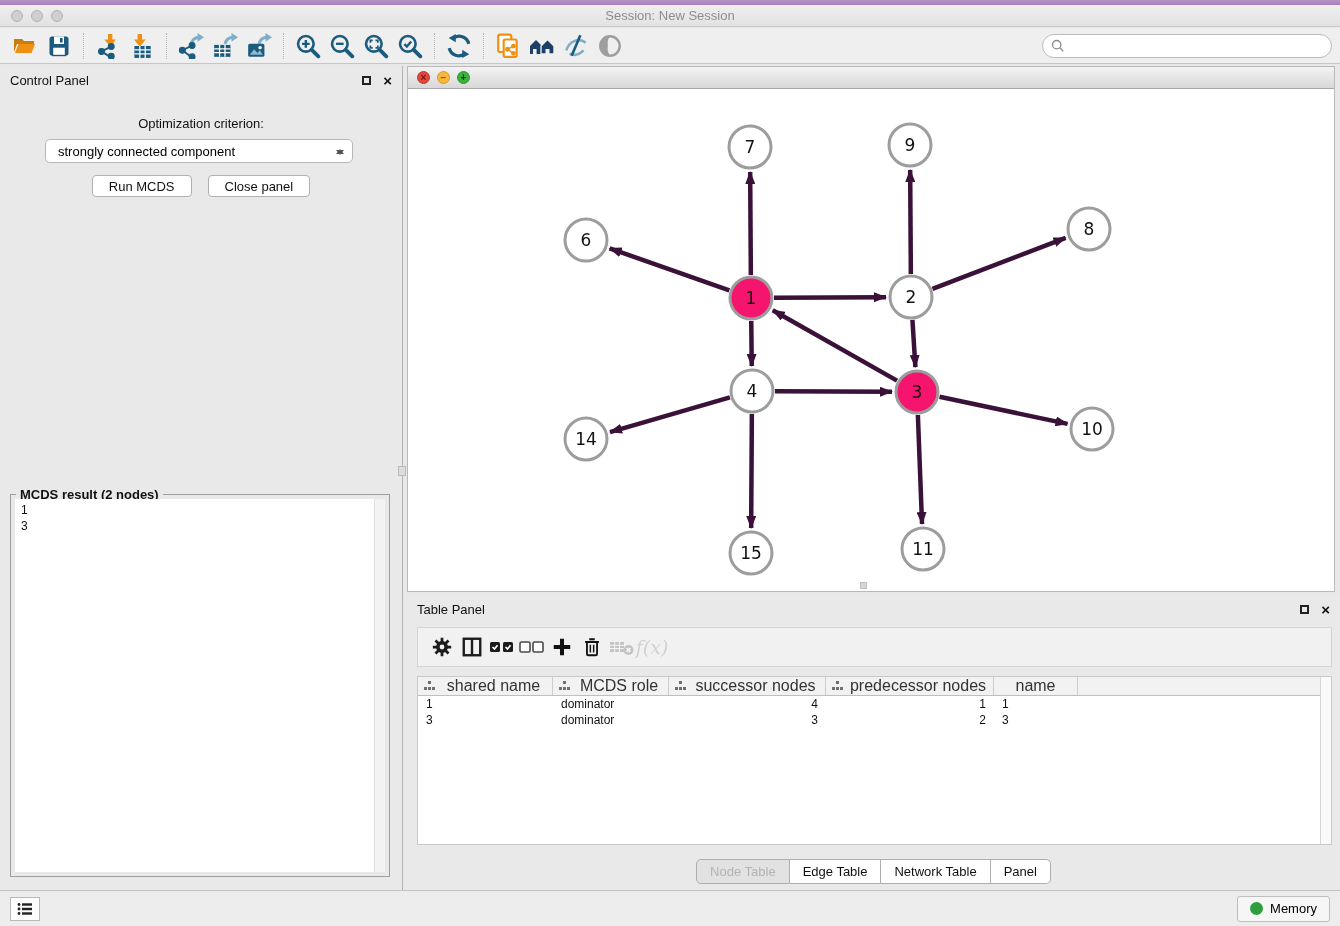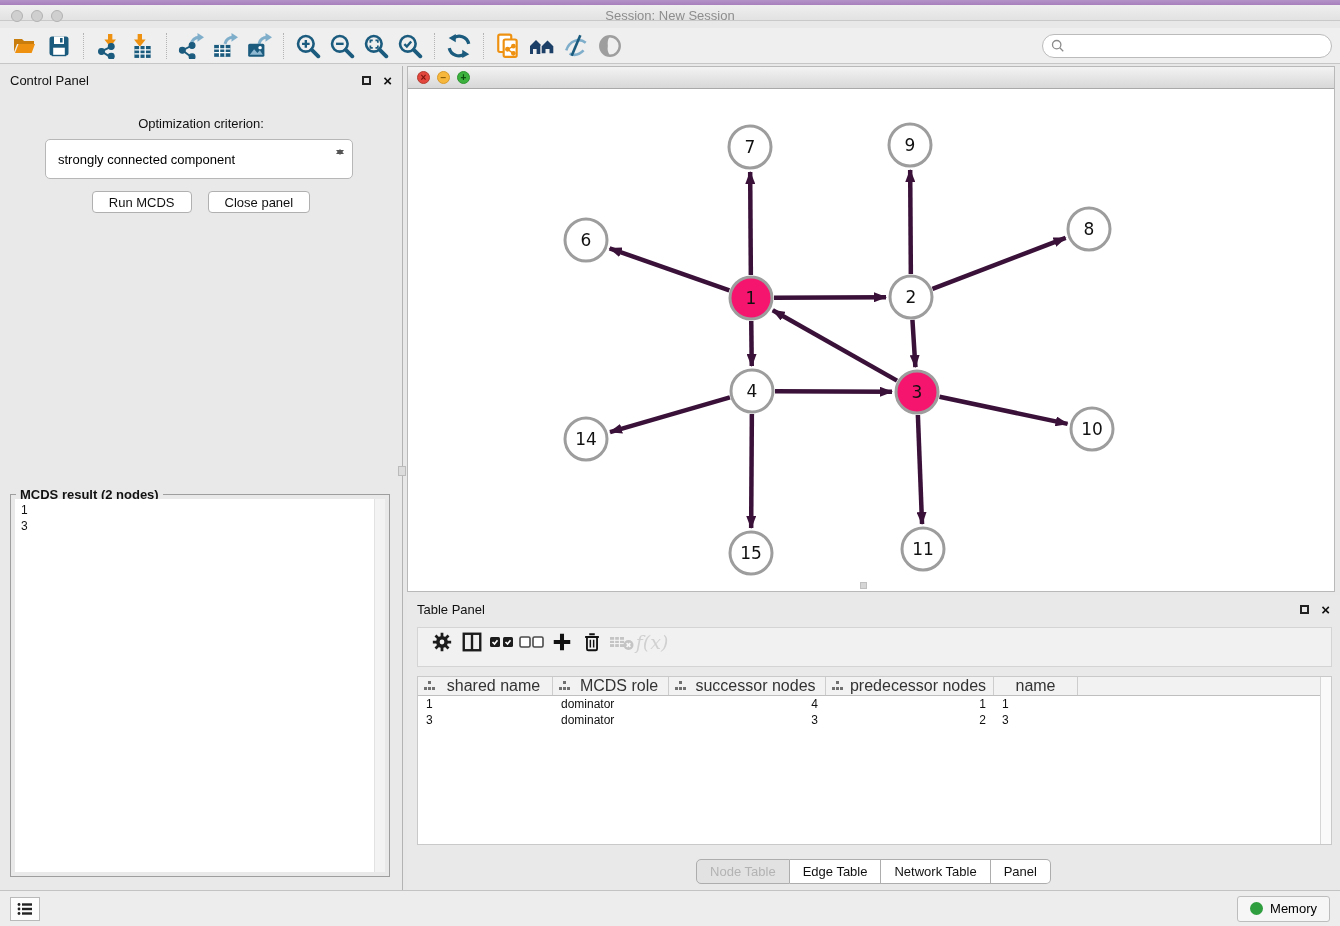--- a/index.html
+++ b/index.html
@@ -3,21 +3,21 @@
 <meta charset="utf-8">
 <style>
   * { margin:0; padding:0; box-sizing:border-box; }
   html,body { width:1340px; height:926px; overflow:hidden; }
   body { font-family:"Liberation Sans", sans-serif; background:#e8e8e8; position:relative; }
   .app { position:absolute; inset:0; }
 
   
   .menustrip { position:absolute; left:0; top:0; right:0; height:5px;
     background:linear-gradient(#b493c8,#a77fbc); }
-  .titlebar { position:absolute; left:0; top:5px; right:0; height:16px;
+  .titlebar { position:absolute; left:0; top:5px; right:0; height:22px;
     background:linear-gradient(#efefef,#e2e2e2); border-bottom:1px solid #c9c9c9;padding-left:48px; }
   .tl-dot { position:absolute; top:5px; width:12px; height:12px; border-radius:50%;
     background:#cfcfcf; border:1px solid #b2b2b2; }
   .title-text { position:absolute; left:0; right:0; top:3px; text-align:center;
     font-size:13px; color:#8d8d8d; }
 
   
   .toolbar { position:absolute; left:0; top:28px; right:0; height:36px; background:#efefef;
     border-bottom:1px solid #c6c6c6; display:flex; align-items:center; padding:0 8px; }
   .tbtn { width:34px; height:30px; display:flex; align-items:center; justify-content:center; }
@@ -34,21 +34,21 @@
   .panel-title { font-size:13px; color:#111; }
   .float-box { width:9px; height:9px; border:2px solid #222; margin-left:auto; cursor:pointer; }
   .close-x { font-size:15px; font-weight:900; color:#111; margin-left:12px; cursor:pointer; line-height:1; }
   .seg-tabs { display:flex; justify-content:center; margin-top:2px; }
   .seg-tab { background:#fff; border:1px solid #adadad; border-left:none; padding:4px 13px;
     font-size:13px; color:#111; cursor:pointer; }
   .seg-tab:first-child { border-left:1px solid #adadad; border-radius:5px 0 0 5px; }
   .seg-tab:last-child { border-radius:0 5px 5px 0; }
   .seg-tab.active { background:#e2e2e2; color:#b3b3b3; }
   .opt-label { text-align:center; font-size:13px; color:#111; margin-top:22px; }
-  .dropdown { position:relative; margin:8px 50px 0 45px; width:308px; height:40px; background:#fff;
+  .dropdown { position:relative; margin:8px 50px 0 45px; width:308px; height:24px; background:#fff;
     border:1px solid #b7b7b7; border-radius:5px; display:flex; align-items:center;
     padding:0 26px 0 12px; font-size:13px; cursor:pointer; }
   .stepper { position:absolute; right:7px; top:4px; width:10px; height:16px; }
   .stepper::before { content:""; position:absolute; left:1px; top:1px; border:4px solid transparent;
     border-bottom:5px solid #555; }
   .stepper::after { content:""; position:absolute; left:1px; bottom:1px; border:4px solid transparent;
     border-top:5px solid #555; }
   .btn-row { display:flex; justify-content:center; gap:16px; margin-top:12px;align-items:center; }
   .pbtn { background:#fff; border:1px solid #b0b0b0; border-radius:4px; height:22px;
     padding:0 16px; font-size:13px; color:#111; display:flex; align-items:center; cursor:pointer; }
@@ -76,21 +76,21 @@
   .t-red { background:#e2463d; border:1px solid #b53c30; color:#7c140d; }
   .t-yellow { background:#f6b73c; border:1px solid #d99a2b; color:#8a5d08; }
   .t-green { background:#3cb13e; border:1px solid #2f9431; color:#0c4f0e; }
   .net-canvas { position:absolute; left:0; top:22px; right:0; bottom:0; background:#fff; }
   .corner-handle { position:absolute; left:452px; bottom:2px; width:7px; height:7px;
     background:#d6d6d6; border:1px solid #c0c0c0; }
 
   
   .table-panel { position:absolute; left:407px; top:595px; right:0; bottom:36px; background:#e9e9e9; }
   .tp-toolbar { position:absolute; left:10px; right:8px; top:32px; height:40px; background:#f1f1f1;
-    border:1px solid #d4d4d4; display:flex; align-items:flex-start; padding:0 10px; gap:2px; }
+    border:1px solid #d4d4d4; display:flex; align-items:center; padding:0 10px; gap:2px; }
   .tp-btn { width:28px; height:28px; display:flex; align-items:center; justify-content:center; }
   .tp-btn.disabled { opacity:.45; }
   .fx-label { font-family:"DejaVu Serif", serif; font-style:italic; font-size:19px; color:#aaa; }
   .table-region { position:absolute; left:10px; right:8px; top:81px; bottom:45px; background:#fff;
     border:1px solid #c9c9c9; }
   .thead { display:flex; height:19px; background:#f2f2f2; border-bottom:1px solid #bfbfbf; }
   .th { display:flex; align-items:center; font-size:16px; color:#333; border-right:1px solid #cdcdcd;
     padding:0 6px; gap:6px; overflow:hidden; white-space:nowrap; }
   .th .lbl { flex:1; text-align:center; }
   .tree-icon { position:relative; width:11px; height:10px; flex:0 0 11px; }

